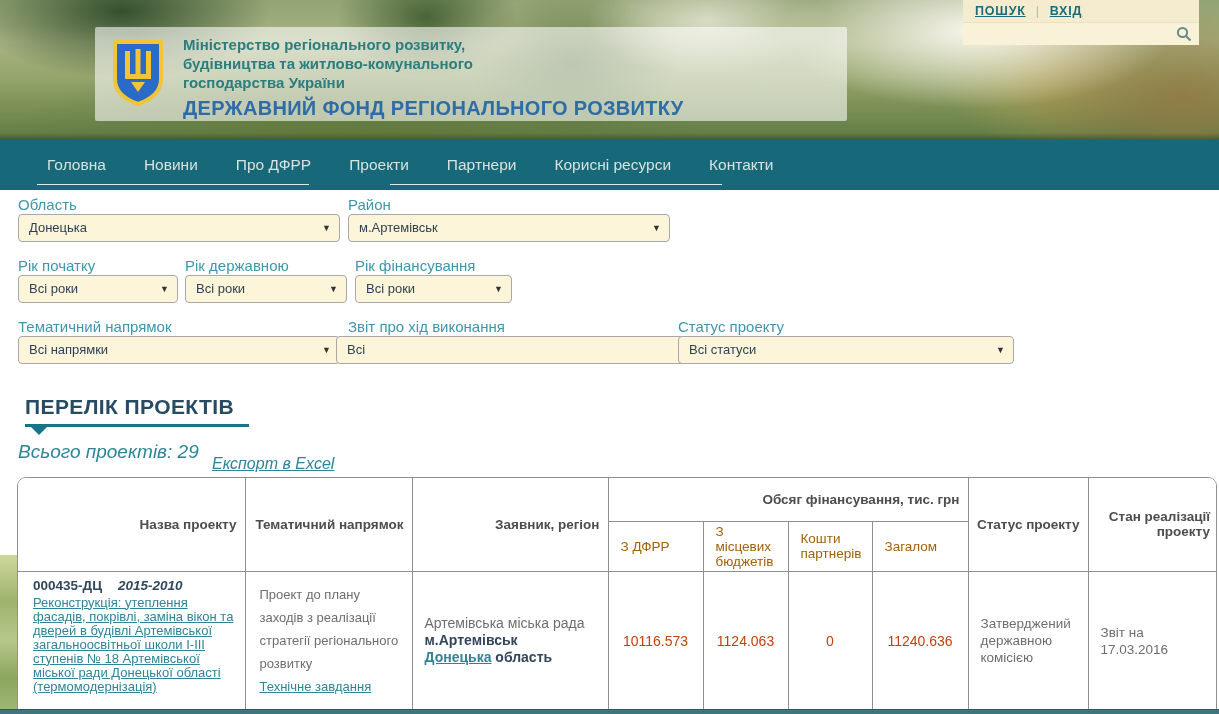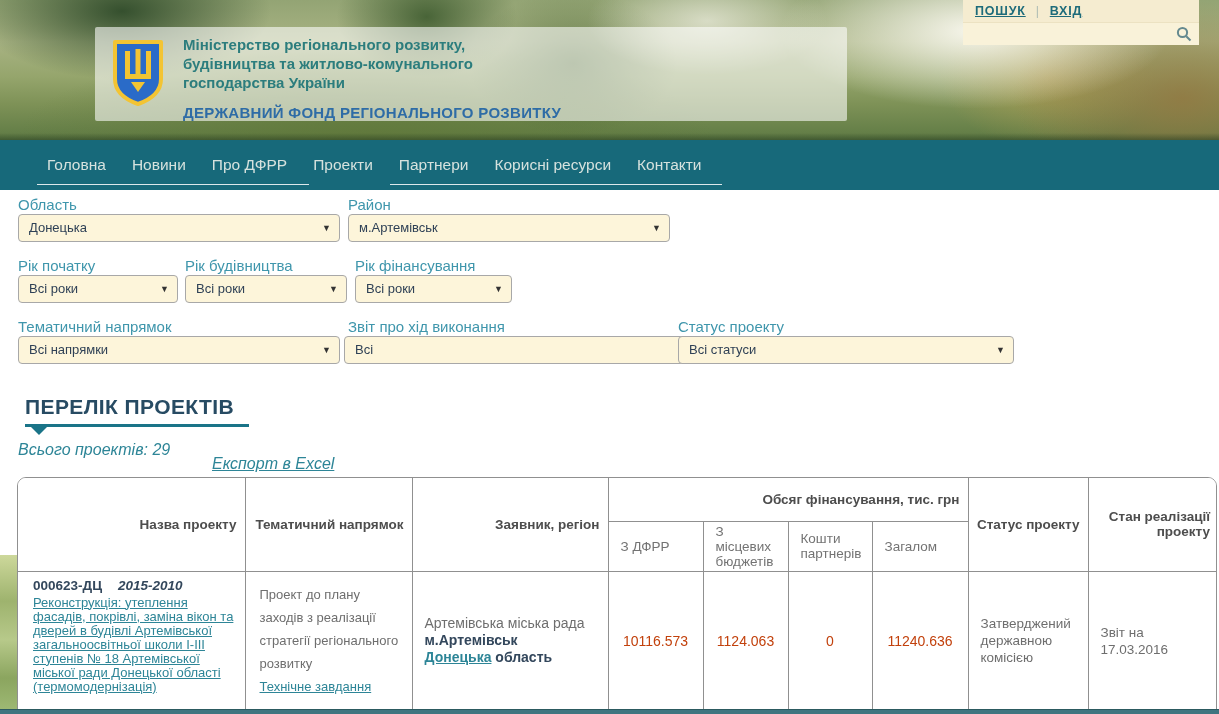--- a/index.html
+++ b/index.html
@@ -21,67 +21,67 @@
       linear-gradient(180deg,#93a474 0%,#a8b383 30%,#95a56c 55%,#7d9156 75%,#5e7a44 100%);
   }
   .photo::after{ content:""; position:absolute; left:0; bottom:0; width:100%; height:7px;
       background:linear-gradient(180deg, rgba(30,50,28,0), rgba(30,50,28,.45)); }
 
   .brand-box { position:absolute; left:95px; top:27px; width:752px; height:94px;
       background:rgba(255,255,255,.58); border-radius:2px; }
   .emblem { position:absolute; left:17px; top:12px; }
   .brand-text { position:absolute; left:88px; top:8px; }
   .ministry-line { font-size:15px; font-weight:bold; color:#2c7d7d; line-height:19px; }
-  .fund-line { font-size:15px; font-weight:bold; color:#2e6ca6; margin-top:12px; letter-spacing:.3px; }
+  .fund-line { font-size:20px; font-weight:bold; color:#2e6ca6; margin-top:5px; letter-spacing:.3px; }
 
   
   .search-panel { position:absolute; left:963px; top:0; width:236px; height:44px; background:#f5ecd0; }
   .search-links { height:22px; display:flex; align-items:center; padding-left:12px;
       font-size:12.5px; letter-spacing:.8px; }
   .search-links a { color:#1d6b7a; text-decoration:underline; font-weight:bold; cursor:pointer; }
   .link-divider { color:#aebcb4; margin:0 10px; }
   .search-input { position:absolute; left:0; top:22px; width:236px; height:23px;
       background:#f9f2d9; border:none; border-top:1px solid #ece2c2;
       padding:0 28px 0 8px; font:13px "Liberation Sans",sans-serif; color:#333; outline:none; }
   .search-icon { position:absolute; right:7px; top:26px; width:16px; height:16px; cursor:pointer; }
 
   
   .nav { position:absolute; left:0; top:140px; width:1219px; height:50px; background:#17697a; }
-  .nav ul { list-style:none; margin:0; padding:0 0 0 47px; display:flex; gap:26px;
+  .nav ul { list-style:none; margin:0; padding:0 0 0 47px; display:flex; gap:38px;
       height:100%; align-items:center; }
   .nav a { color:#d6e2de; font-size:15.5px; text-decoration:none; cursor:pointer; white-space:nowrap; }
   .nav-underline-1 { position:absolute; left:37px; top:44px; width:272px; height:1px; background:rgba(255,255,255,.85); }
   .nav-underline-2 { position:absolute; left:390px; top:44px; width:332px; height:1px; background:rgba(255,255,255,.85); }
 
   
   .filter-label { position:absolute; font-size:15px; color:#3f96ac; }
   .sel { position:absolute; height:28px; background:#fdf5da; border:1px solid #a8a8a8;
       border-radius:4px; font-size:13px; color:#2f4156; line-height:26px;
       padding:0 24px 0 10px; cursor:pointer; overflow:hidden; white-space:nowrap; }
   .sel .arrow { position:absolute; right:8px; top:0; line-height:26px; font-size:9px; color:#333; }
 
   
   .section-title { position:absolute; left:25px; top:395px; font-size:21px; font-weight:bold;
       color:#274b63; letter-spacing:.4px; }
   .title-underline { position:absolute; left:25px; top:424px; width:224px; height:3px; background:#1a7488; }
   .title-caret { position:absolute; left:31px; top:427px; width:0; height:0;
       border-left:8px solid transparent; border-right:8px solid transparent; border-top:8px solid #1a7488; }
-  .total-line { position:absolute; left:18px; top:441px; font-size:16px; font-style:italic; color:#2d8597; }
+  .total-line { position:absolute; left:18px; top:441px; font-size:19px; font-style:italic; color:#2d8597; }
   .export-link { position:absolute; left:212px; top:455px; font-size:16px; font-style:italic;
       color:#2d8597; text-decoration:underline; cursor:pointer; }
 
   
   .table-wrap { position:absolute; left:17px; top:477px; width:1200px;
       border:1px solid #909090; border-radius:9px 9px 0 0; overflow:hidden; background:#fff; }
   table { width:100%; border-collapse:collapse; font-size:13.5px; table-layout:fixed; }
   th, td { border-right:1px solid #909090; border-bottom:1px solid #909090; vertical-align:middle; }
   .no-r { border-right:none; }
   th { font-weight:bold; color:#4d4d4d; text-align:right; padding:2px 8px; background:#fff; }
   tr.group-row th { height:43px; }
-  tr.sub-row th { height:49px; font-weight:normal; text-align:left; color:#737373; padding:2px 6px 2px 12px; }
+  tr.sub-row th { height:49px; font-weight:normal; text-align:left; color:#a16207; padding:2px 6px 2px 12px; }
   tr.data-row { height:139px; }
   .cell-name { vertical-align:top; padding:6px 10px 4px 15px; }
   .code { font-weight:bold; color:#33475c; font-size:13.5px; }
   .years { font-weight:bold; font-style:italic; color:#33475c; margin-left:16px; }
   .proj-link { display:inline-block; margin-top:3px; font-size:13px; line-height:14px;
       color:#2d8597; text-decoration:underline; cursor:pointer; }
   .cell-theme { padding:6px 10px 6px 14px; color:#6e6e6e; font-size:13px; line-height:23px; }
   .cell-theme a, .cell-applicant a { color:#2d8597; text-decoration:underline; cursor:pointer; }
   .cell-applicant { padding:6px 10px 6px 12px; font-size:14px; line-height:17px; color:#6e6e6e; }
   .bold-dark { font-weight:bold; color:#33475c; }
@@ -160,37 +160,37 @@
   <div class="filter-label" style="left:348px;top:196px">Район</div>
   <div class="sel" style="left:348px;top:214px;width:322px">
     <span>м.Артемівськ</span><span class="arrow">▼</span>
   </div>
 
   <div class="filter-label" style="left:18px;top:257px">Рік початку</div>
   <div class="sel" style="left:18px;top:275px;width:160px">
     <span>Всі роки</span><span class="arrow">▼</span>
   </div>
 
-  <div class="filter-label" style="left:185px;top:257px">Рік будівництва</div>
+  <div class="filter-label" style="left:185px;top:257px">Рік державною</div>
   <div class="sel" style="left:185px;top:275px;width:162px">
     <span>Всі роки</span><span class="arrow">▼</span>
   </div>
 
   <div class="filter-label" style="left:355px;top:257px">Рік фінансування</div>
   <div class="sel" style="left:355px;top:275px;width:157px">
     <span>Всі роки</span><span class="arrow">▼</span>
   </div>
 
   <div class="filter-label" style="left:18px;top:318px">Тематичний напрямок</div>
   <div class="sel" style="left:18px;top:336px;width:322px">
     <span>Всі напрямки</span><span class="arrow">▼</span>
   </div>
 
   <div class="filter-label" style="left:348px;top:318px">Звіт про хід виконання</div>
-  <div class="sel" style="left:344px;top:336px;width:368px">
+  <div class="sel" style="left:336px;top:336px;width:368px">
     <span>Всі</span><span class="arrow">▼</span>
   </div>
 
   <div class="filter-label" style="left:678px;top:318px">Статус проекту</div>
   <div class="sel" style="left:678px;top:336px;width:336px">
     <span>Всі статуси</span><span class="arrow">▼</span>
   </div>
 
   <div class="section-title">ПЕРЕЛІК ПРОЕКТІВ</div>
   <div class="title-underline"></div>
@@ -226,21 +226,21 @@
       </tr>
       <tr class="sub-row">
         <th>З ДФРР</th>
         <th>З місцевих бюджетів</th>
         <th>Кошти партнерів</th>
         <th>Загалом</th>
       </tr>
       <tr class="data-row">
         <td class="cell-name">
           <div>
-            <span class="code">000623-ДЦ</span><span class="years">2015-2010</span>
+            <span class="code">000435-ДЦ</span><span class="years">2015-2010</span>
           </div>
           <a class="proj-link">Реконструкція: утеплення фасадів, покрівлі, заміна вікон та дверей в будівлі Артемівської загальноосвітньої школи І-ІІІ ступенів № 18 Артемівської міської ради Донецької області (термомодернізація)</a>
         </td>
         <td class="cell-theme">
           <div>Проект до плану заходів з реалізації стратегії регіонального розвитку</div>
           <a>Технічне завдання</a>
         </td>
         <td class="cell-applicant">
           <div>Артемівська міська рада</div>
           <div class="bold-dark">м.Артемівськ</div>

